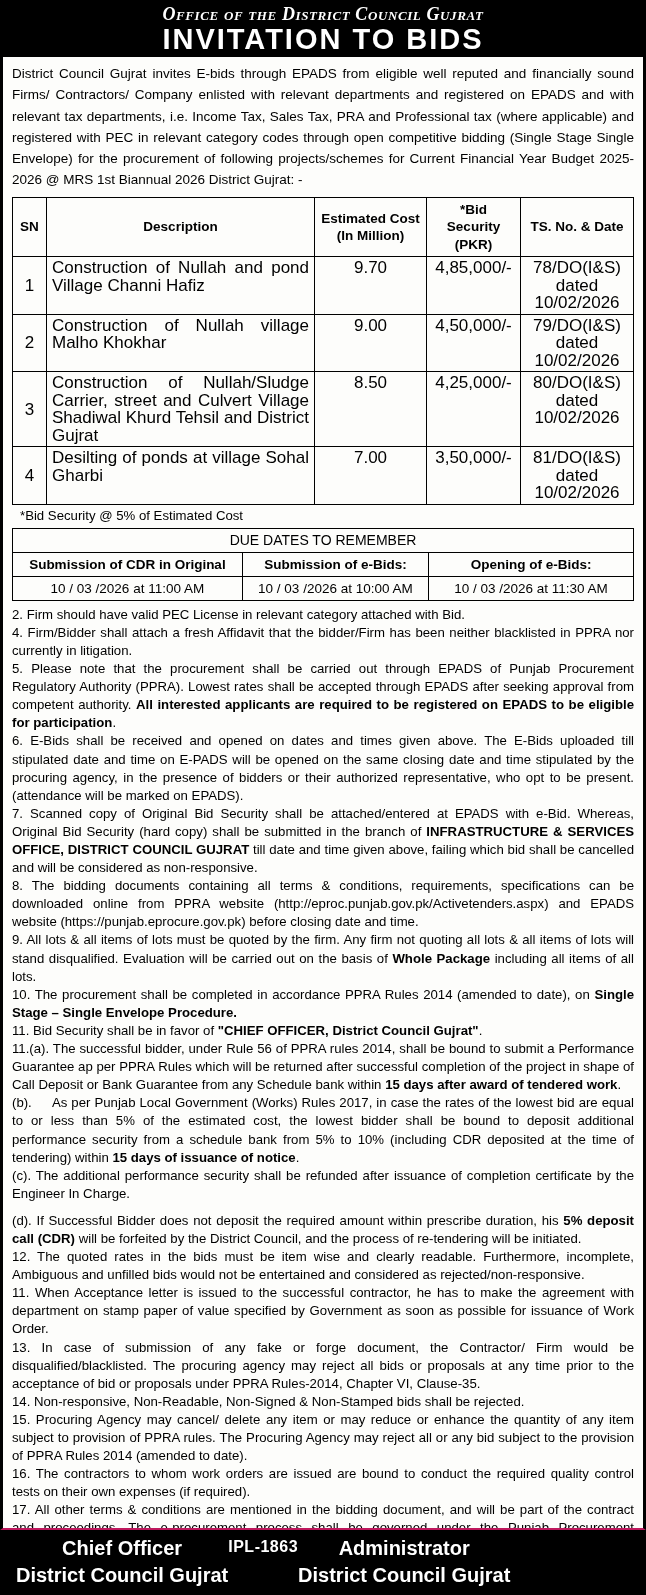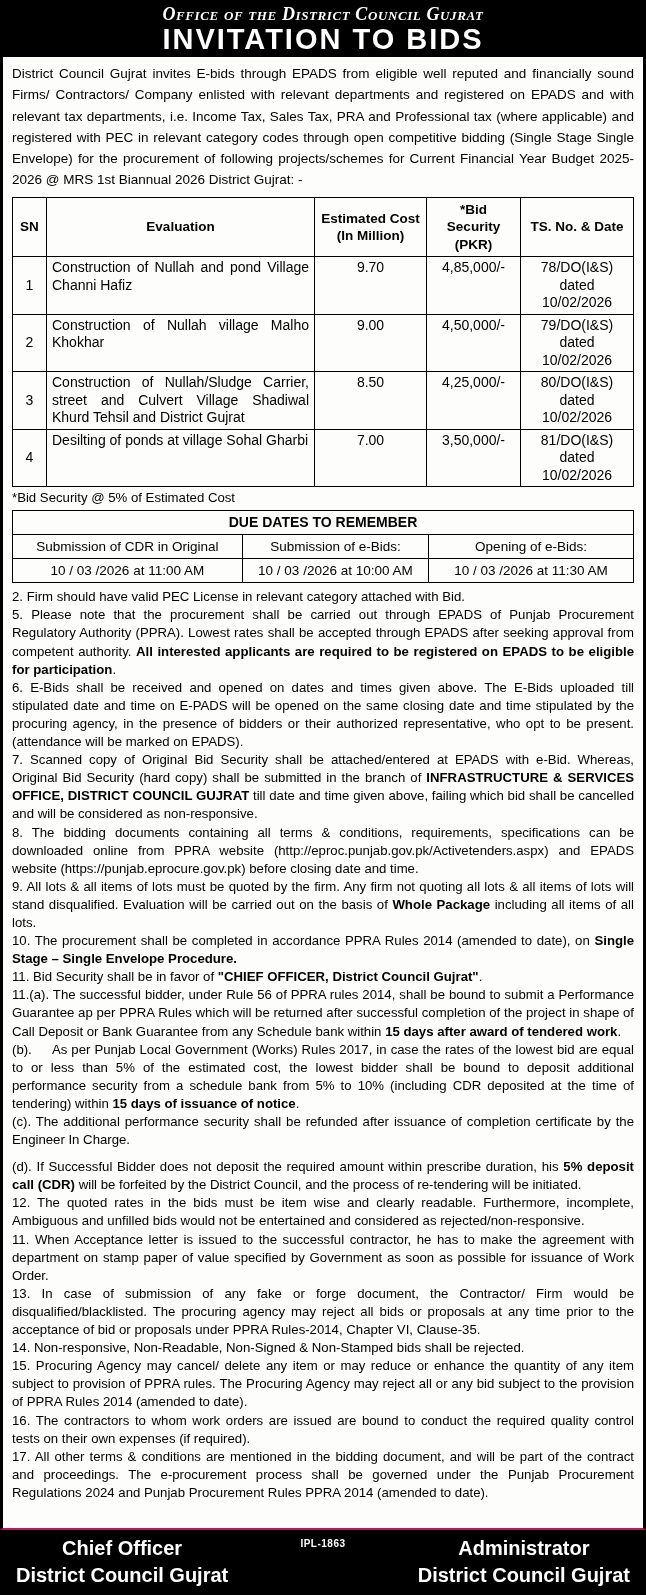--- a/index.html
+++ b/index.html
@@ -48,78 +48,78 @@
   .intro {
     font-size: 13.5px; line-height: 21.3px;
     text-align: justify;
     margin: 2px 0 6px;
   }
 
   
   table.bids { width: 100%; border-collapse: collapse; table-layout: fixed; }
   .bids th, .bids td {
     border: 1.7px solid #000;
-    font-size: 14px; line-height: 17.5px;
+    font-size: 17px; line-height: 17.5px;
     padding: 2px 5px;
   }
   .bids th {
     font-size: 13.5px; font-weight: bold;
     text-align: center; vertical-align: middle;
     white-space: pre-line;
     padding: 3px 2px;
   }
   .bids col.c-sn  { width: 34px; }
   .bids col.c-desc{ width: 268px; }
   .bids col.c-cost{ width: 112px; }
   .bids col.c-sec { width: 94px; }
   td.sn         { text-align: center; vertical-align: middle; }
   td.description{ text-align: justify; vertical-align: top; }
   td.cost, td.security { text-align: center; vertical-align: top; }
   td.ts         { text-align: center; vertical-align: top; }
 
-  .footnote { font-size: 13.2px; margin: 3px 0 5px; }
+  .footnote { font-size: 13.2px; margin: 3px 8px 5px; }
 
   
   table.due { width: 100%; border-collapse: collapse; margin-bottom: 5px; table-layout: fixed; }
   .due td {
     border: 1.7px solid #000;
     text-align: center;
     font-size: 13.5px; line-height: 19px;
     padding: 2px 4px;
   }
   .due col.d1 { width: 37%; } .due col.d2 { width: 30%; } .due col.d3 { width: 33%; }
-  td.due-title { font-weight: bold; font-size: 14px; }
-  tr.due-head td { font-weight: normal; }
+  td.due-title { font-weight: normal; font-size: 14px; }
+  tr.due-head td { font-weight: bold; }
 
   
   #terms p.term {
     font-size: 13.2px; line-height: 18.1px;
     text-align: justify;
     margin: 0;
   }
   #terms p.term.gap { margin-top: 9px; }
   .b { font-weight: bold; }
   .u { }
 
   
   .bottombar {
     flex: none;
     background: #000; color: #fff;
     height: 65px;
-    display: flex; justify-content: space-between; align-items: flex-start;
+    display: flex; justify-content: flex-start; align-items: flex-start;
     padding: 5px 16px 0;
   }
   .sig {
     font-weight: bold;
     font-size: 20px; line-height: 27px;
     text-align: center;
   }
   .ipl {
     font-weight: bold;
-    font-size: 10px;
+    font-size: 16px;
     margin-top: 3px;
     letter-spacing: .5px;
   }
 </style>
 </head>
 <body>
 
 <div class="page">
 
   <div class="topbar">
@@ -135,21 +135,21 @@
       <colgroup>
         <col class="c-sn">
           <col class="c-desc">
           <col class="c-cost">
           <col class="c-sec">
           <col>
       </colgroup>
       <thead>
         <tr>
           <th>SN</th>
-          <th>Evaluation</th>
+          <th>Description</th>
           <th>Estimated Cost
 (In Million)</th>
           <th>*Bid
 Security
 (PKR)</th>
           <th>TS. No. &amp; Date</th>
         </tr>
       </thead>
       <tbody id="bid-rows">
           <tr>
@@ -203,20 +203,21 @@
         <tr>
           <td>10 / 03 /2026 at 11:00 AM</td>
           <td>10 / 03 /2026 at 10:00 AM</td>
           <td>10 / 03 /2026 at 11:30 AM</td>
         </tr>
       </tbody>
     </table>
 
     <div id="terms">
         <p class="term"><span>2. Firm should have valid PEC License in relevant category attached with Bid.</span></p>
+        <p class="term"><span>4. Firm/Bidder shall attach a fresh Affidavit that the bidder/Firm has been neither blacklisted in PPRA nor currently in litigation.</span></p>
         <p class="term"><span>5. Please note that the procurement shall be carried out through EPADS of Punjab Procurement Regulatory Authority (PPRA). Lowest rates shall be accepted through EPADS after seeking approval from competent authority. </span><span class="b">All interested applicants are required to be registered on EPADS to be eligible for participation</span><span>.</span></p>
         <p class="term"><span>6. E-Bids shall be received and opened on dates and times given above. The E-Bids uploaded till stipulated date and time on E-PADS will be opened on the same closing date and time stipulated by the procuring agency, in the presence of bidders or their authorized representative, who opt to be present. (attendance will be marked on EPADS).</span></p>
         <p class="term"><span>7. Scanned copy of Original Bid Security shall be attached/entered at EPADS with e-Bid. Whereas, Original Bid Security (hard copy) shall be submitted in the branch of </span><span class="b">INFRASTRUCTURE &amp; SERVICES OFFICE, DISTRICT COUNCIL GUJRAT</span><span> till date and time given above, failing which bid shall be cancelled and will be considered as non-responsive.</span></p>
         <p class="term"><span>8. The bidding documents containing all terms &amp; conditions, requirements, specifications can be downloaded online from PPRA website (</span><span class="u">http://eproc.punjab.gov.pk/Activetenders.aspx</span><span>) and EPADS website (</span><span class="u">https://punjab.eprocure.gov.pk</span><span>) before closing date and time.</span></p>
         <p class="term"><span>9. All lots &amp; all items of lots must be quoted by the firm. Any firm not quoting all lots &amp; all items of lots will stand disqualified. Evaluation will be carried out on the basis of </span><span class="b">Whole Package</span><span> including all items of all lots.</span></p>
         <p class="term"><span>10. The procurement shall be completed in accordance PPRA Rules 2014 (amended to date), on </span><span class="b">Single Stage – Single Envelope Procedure.</span></p>
         <p class="term"><span>11. Bid Security shall be in favor of </span><span class="b">"CHIEF OFFICER, District Council Gujrat"</span><span>.</span></p>
         <p class="term"><span>11.(a). The successful bidder, under Rule 56 of PPRA rules 2014, shall be bound to submit a Performance Guarantee ap per PPRA Rules which will be returned after successful completion of the project in shape of Call Deposit or Bank Guarantee from any Schedule bank within </span><span class="b">15 days after award of tendered work</span><span>.</span></p>
         <p class="term"><span>(b).&nbsp;&nbsp;&nbsp;&nbsp;&nbsp;As per Punjab Local Government (Works) Rules 2017, in case the rates of the lowest bid are equal to or less than 5% of the estimated cost, the lowest bidder shall be bound to deposit additional performance security from a schedule bank from 5% to 10% (including CDR deposited at the time of tendering) within </span><span class="b">15 days of issuance of notice</span><span>.</span></p>
         <p class="term"><span>(c). The additional performance security shall be refunded after issuance of completion certificate by the Engineer In Charge.</span></p>

